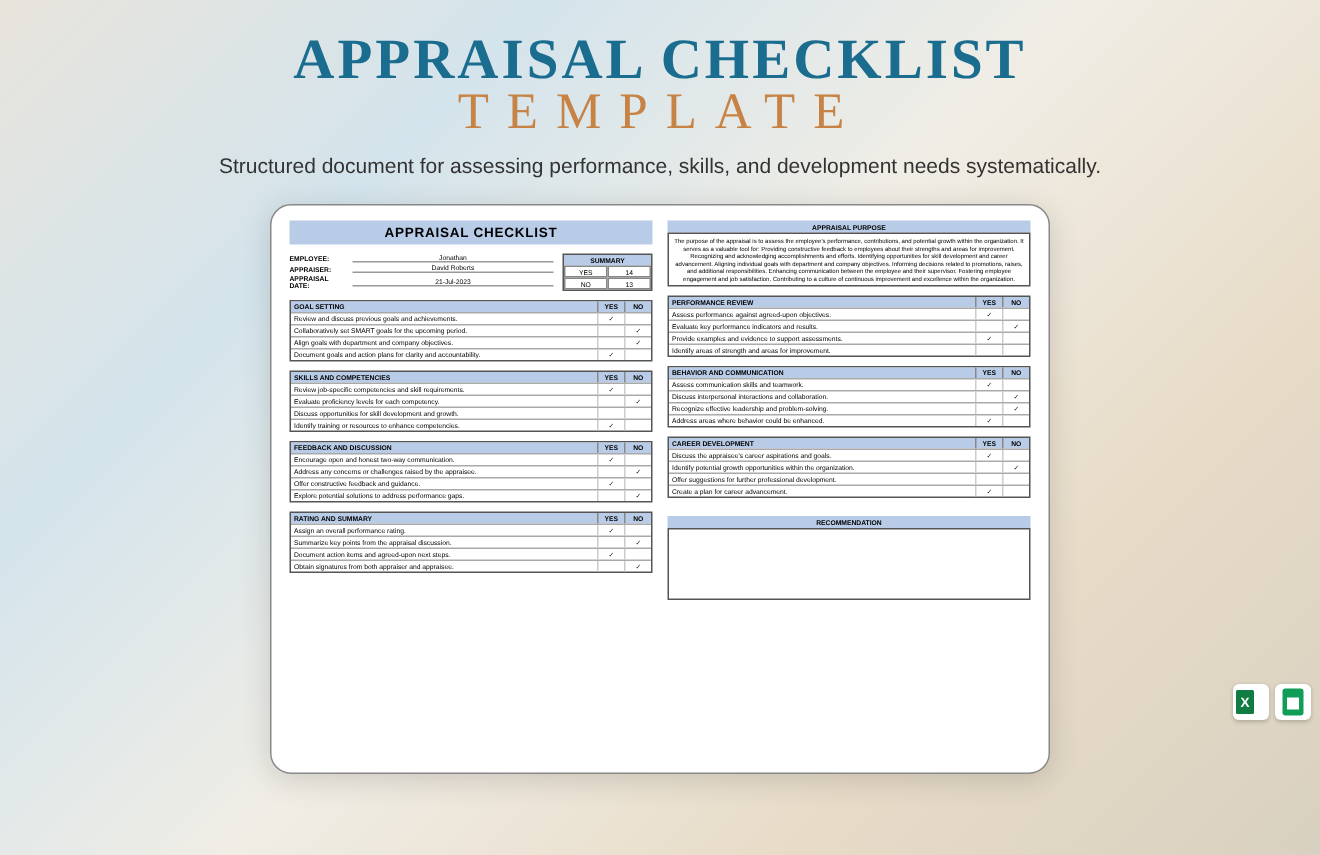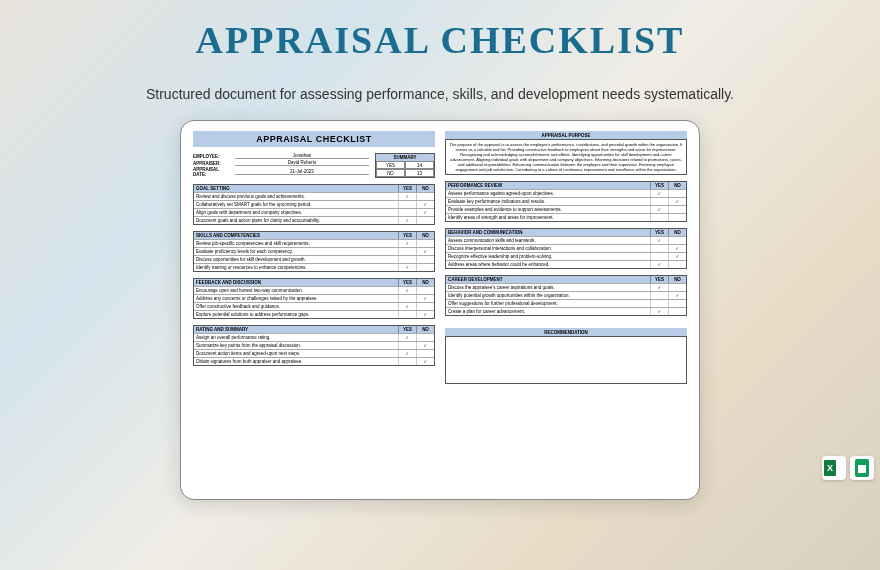--- a/index.html
+++ b/index.html
@@ -12,21 +12,21 @@
 }
 .header { text-align: center; padding-top: 18px; }
 .title-main {
   font-size: 38px; font-weight: 900; letter-spacing: 2px;
   color: #1a6d8e; font-family: Georgia, serif;
 }
 .title-sub {
   font-size: 34px; font-weight: 400; letter-spacing: 12px;
   color: #c78345; font-family: Georgia, serif; margin-top: -6px;
 }
-.subtitle { font-size: 14px; color: #333; margin-top: 24px; }
+.subtitle { font-size: 14px; color: #333; margin-top: 8px; }
 .preview-wrap {
   width: 520px; height: 380px; margin: 18px auto 0;
   background: #fff; border: 1px solid #888; border-radius: 14px;
   box-shadow: 0 4px 20px rgba(0,0,0,0.15);
   padding: 10px 12px; display: flex; gap: 10px;
   font-size: 4.5px;
 }
 .col { flex: 1; display: flex; flex-direction: column; gap: 6px; }
 .doc-title {
   background: #b8cce8; text-align: center; font-weight: 900;
@@ -58,20 +58,21 @@
 .sheets::before { content: ""; position: absolute; left: 5px; top: 3px; width: 14px; height: 18px; background: #0f9d58; border-radius: 2px; }
 .sheets::after { content: ""; position: absolute; left: 8px; top: 9px; width: 8px; height: 8px; background: #fff; }
 .meta-block { display: flex; gap: 6px; align-items: flex-start; }
 .meta-left { flex: 1; display: flex; flex-direction: column; gap: 1px; }
 </style>
 </head>
 <body>
 
 <div class="header">
   <div class="title-main">APPRAISAL CHECKLIST</div>
+  <div class="title-sub">TEMPLATE</div>
   <div class="subtitle">Structured document for assessing performance, skills, and development needs systematically.</div>
 </div>
 
 <div class="preview-wrap">
   <div class="col">
     <div class="doc-title">APPRAISAL CHECKLIST</div>
     <div class="meta-block">
       <div class="meta-left">
         <div class="meta-row">
             <div class="meta-label">EMPLOYEE:</div>

